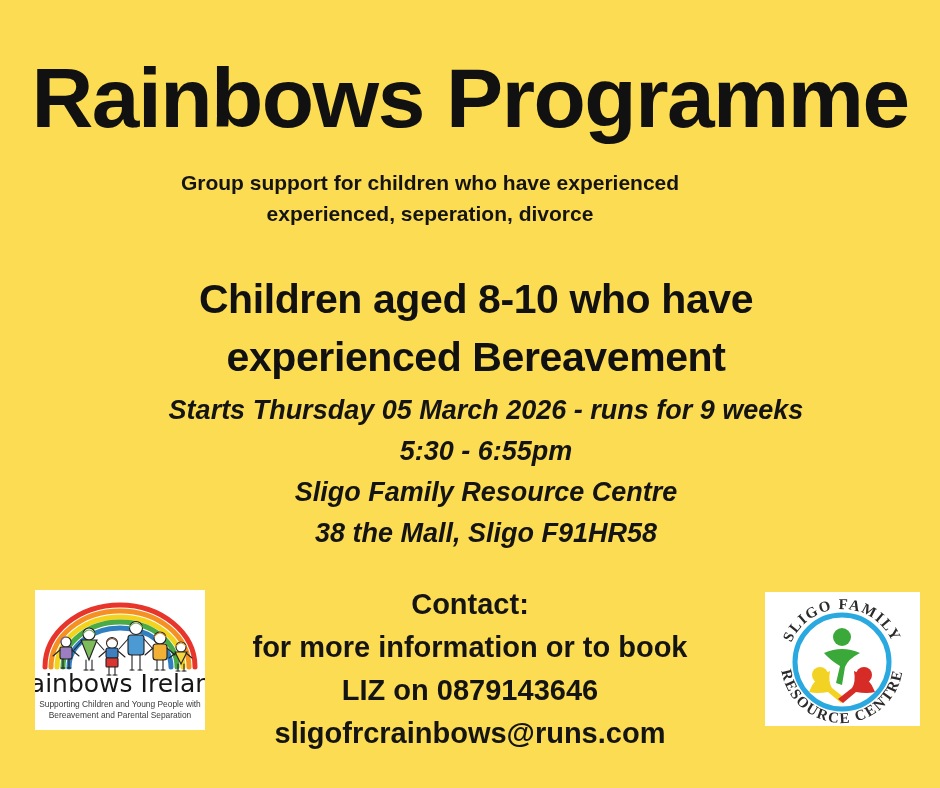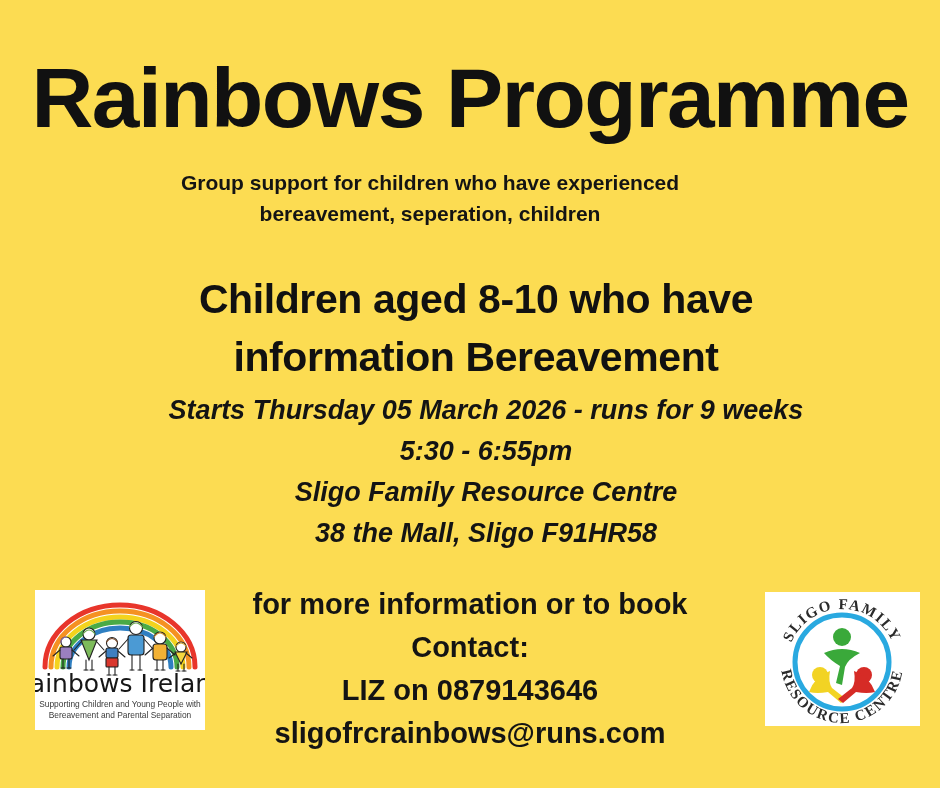--- a/index.html
+++ b/index.html
@@ -137,38 +137,38 @@
 </style>
 </head>
 <body>
 
 <div id="poster">
 
   <div class="poster-title">Rainbows Programme</div>
 
   <div class="subtitle-block">
     <span class="sline">Group support for children who have experienced</span>
-    <span class="sline">bereavement, seperation, children</span>
+    <span class="sline">experienced, seperation, divorce</span>
   </div>
 
   <div class="main-heading">
     <span class="hline">Children aged 8-10 who have</span>
-    <span class="hline">information Bereavement</span>
+    <span class="hline">experienced Bereavement</span>
   </div>
 
   <div class="details-block">
     <span class="dline">Starts Thursday 05 March 2026 - runs for 9 weeks</span>
     <span class="dline">5:30 - 6:55pm</span>
     <span class="dline">Sligo Family Resource Centre</span>
     <span class="dline">38 the Mall, Sligo F91HR58</span>
   </div>
 
   <div class="contact-block">
+    <span class="cline">Contact:</span>
     <span class="cline">for more information or to book</span>
-    <span class="cline">Contact:</span>
     <span class="cline">LIZ on 0879143646</span>
     <span class="cline">sligofrcrainbows@runs.com</span>
   </div>
 
   <div class="logo-box" id="rainbows-logo-box">
     <svg class="logo-svg" viewBox="0 0 170 140" xmlns="http://www.w3.org/2000/svg">
       <rect x="0" y="0" width="170" height="140" fill="#ffffff"></rect>
       <g fill="none" stroke-linecap="round">
         <path d="M10 77 A 75 62 0 0 1 160 77" stroke="#e8352b" stroke-width="5"></path>
         <path d="M16 77 A 69 56 0 0 1 154 77" stroke="#f59122" stroke-width="5"></path>

